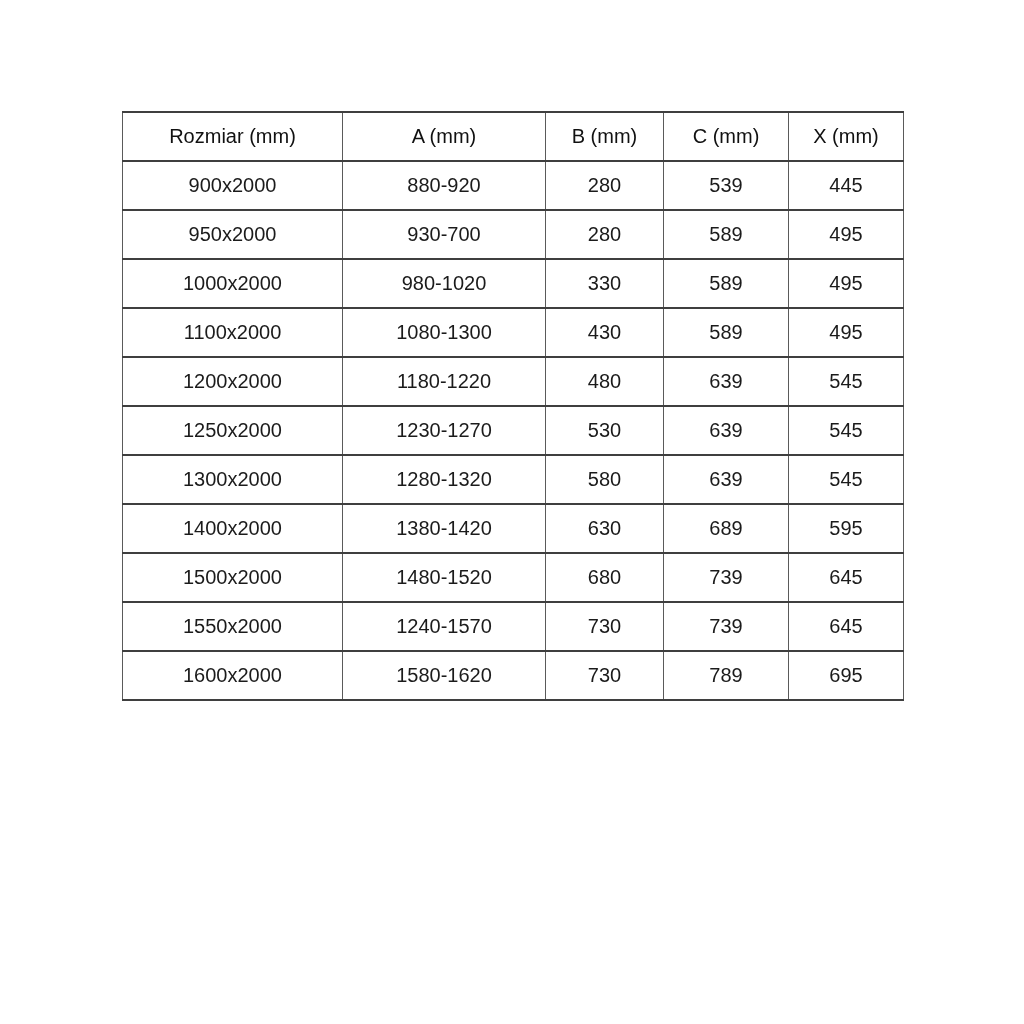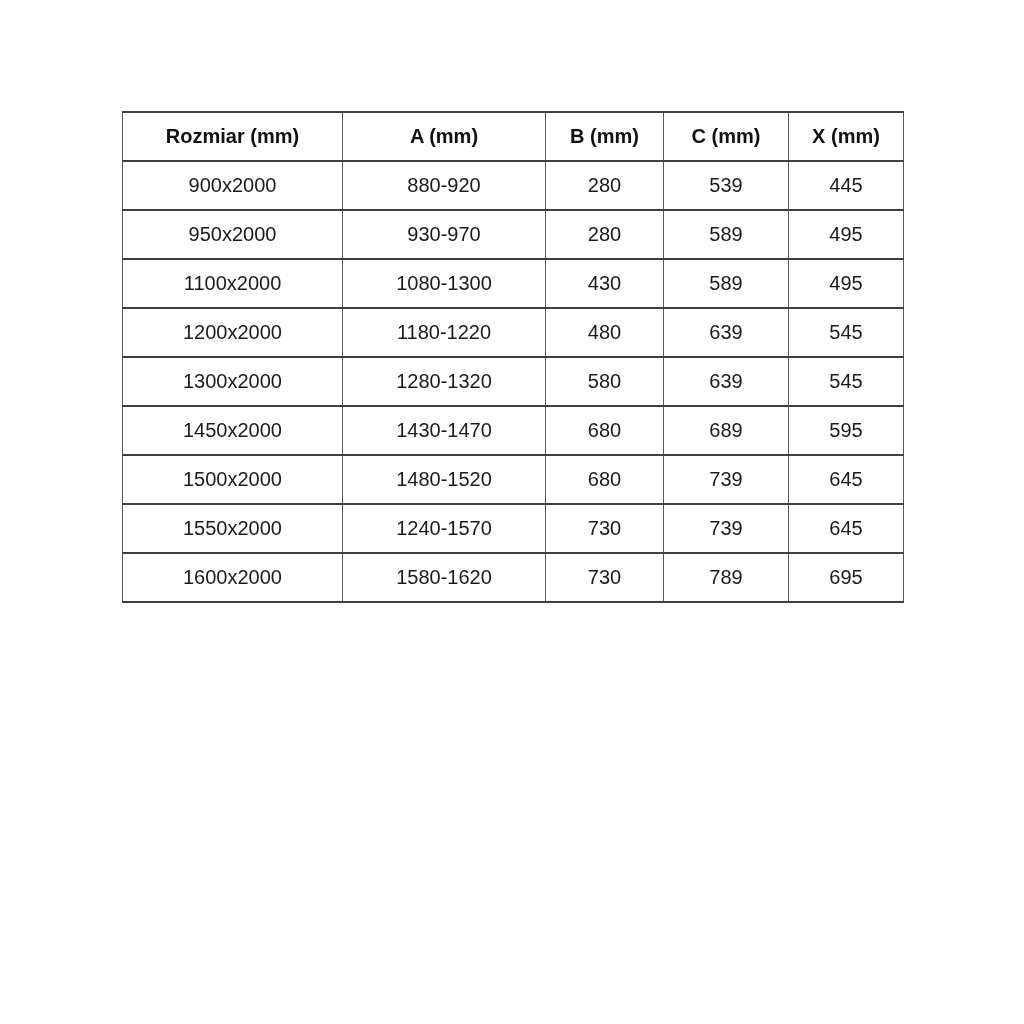--- a/index.html
+++ b/index.html
@@ -31,21 +31,21 @@
     border-bottom: 2px solid #3f3f3f;
     text-align: center;
     vertical-align: middle;
     height: 47px;
     padding: 0 4px;
     font-size: 20px;
     color: #1b1b1b;
     white-space: nowrap;
   }
   table.size-table th {
-    font-weight: bold;
+    font-weight: normal;
     font-size: 20px;
     color: #111111;
   }
   col.c-rozmiar { width: 220px; }
   col.c-a { width: 203px; }
   col.c-b { width: 118px; }
   col.c-c { width: 125px; }
   col.c-x { width: 115px; }
 </style>
 </head>
@@ -72,50 +72,64 @@
     <tbody id="table-body">
         <tr>
           <td>900x2000</td>
           <td>880-920</td>
           <td>280</td>
           <td>539</td>
           <td>445</td>
         </tr>
         <tr>
           <td>950x2000</td>
-          <td>930-970</td>
+          <td>930-700</td>
           <td>280</td>
+          <td>589</td>
+          <td>495</td>
+        </tr>
+        <tr>
+          <td>1000x2000</td>
+          <td>980-1020</td>
+          <td>330</td>
           <td>589</td>
           <td>495</td>
         </tr>
         <tr>
           <td>1100x2000</td>
           <td>1080-1300</td>
           <td>430</td>
           <td>589</td>
           <td>495</td>
         </tr>
         <tr>
           <td>1200x2000</td>
           <td>1180-1220</td>
           <td>480</td>
           <td>639</td>
           <td>545</td>
         </tr>
         <tr>
+          <td>1250x2000</td>
+          <td>1230-1270</td>
+          <td>530</td>
+          <td>639</td>
+          <td>545</td>
+        </tr>
+        <tr>
           <td>1300x2000</td>
           <td>1280-1320</td>
           <td>580</td>
           <td>639</td>
           <td>545</td>
         </tr>
         <tr>
-          <td>1450x2000</td>
-          <td>1430-1470</td>
-          <td>680</td>
+          <td>1400x2000</td>
+          <td>1380-1420</td>
+          <td>630</td>
           <td>689</td>
           <td>595</td>
         </tr>
         <tr>
           <td>1500x2000</td>
           <td>1480-1520</td>
           <td>680</td>
           <td>739</td>
           <td>645</td>
         </tr>

